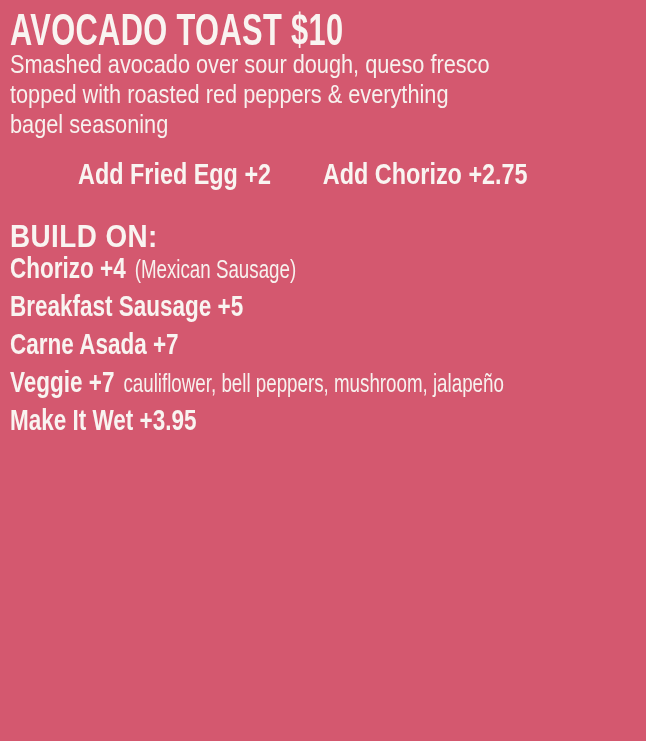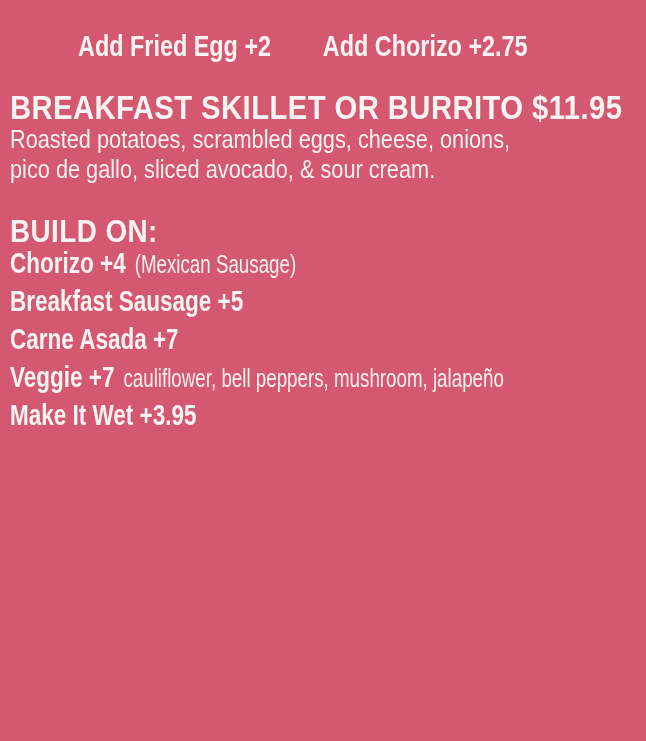--- a/index.html
+++ b/index.html
@@ -68,32 +68,33 @@
     font-size: 25px;
     margin-left: 12px;
     color: #f7f1ee;
   }
 </style>
 </head>
 <body>
 
 <div class="menu">
 
+  <section>
+    <div class="item-title t1">AVOCADO TOAST $10</div>
+    <div class="desc">Smashed avocado over sour dough, queso fresco
+topped with roasted red peppers &amp; everything
+bagel seasoning</div>
+  </section>
 
   <div class="addons">
     <span class="addon">Add Fried Egg +2</span>
     <span class="addon">Add Chorizo +2.75</span>
   </div>
 
 
-  <section>
-    <div class="item-title t3">BREAKFAST SKILLET OR BURRITO $11.95</div>
-    <div class="desc">Roasted potatoes, scrambled eggs, cheese, onions,
-pico de gallo, sliced avocado, &amp; sour cream.</div>
-  </section>
 
   <section>
     <div class="build-title">BUILD ON:</div>
 
     <div class="build-row">
       <span>Chorizo +4</span><span class="note">(Mexican Sausage)</span>
     </div>
 
     <div class="build-row">
       <span>Breakfast Sausage +5</span><span class="note"></span>

